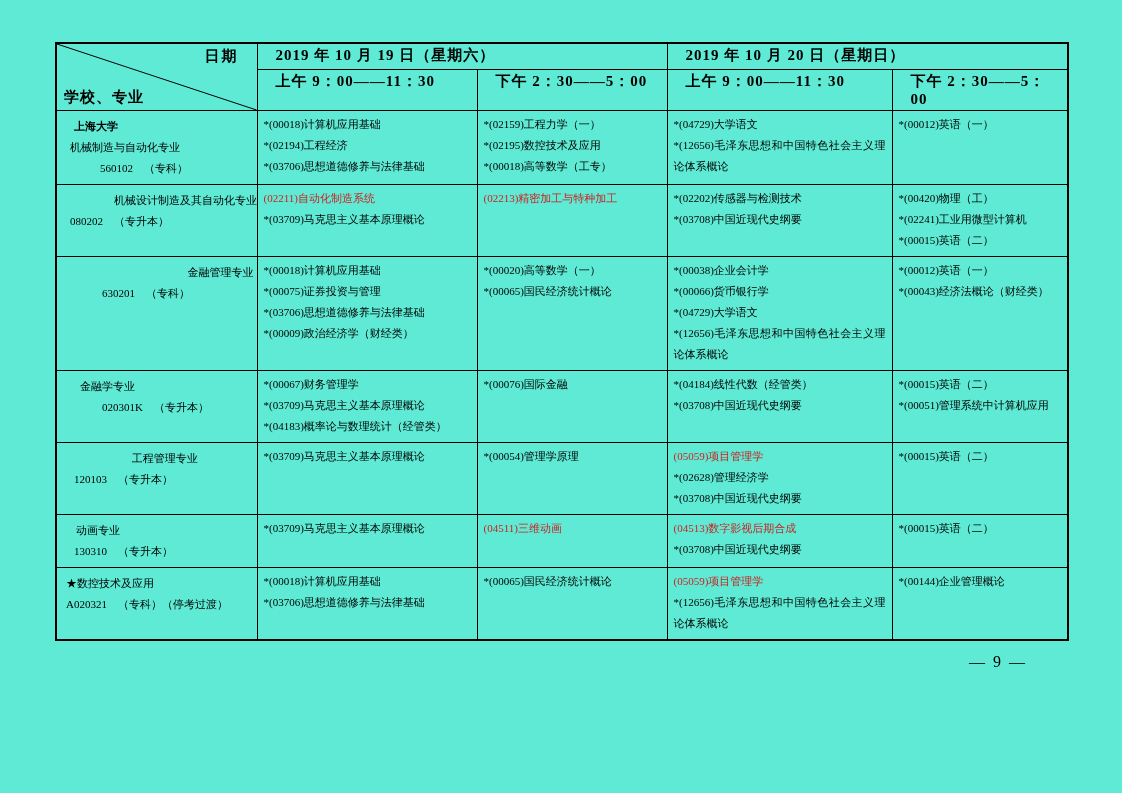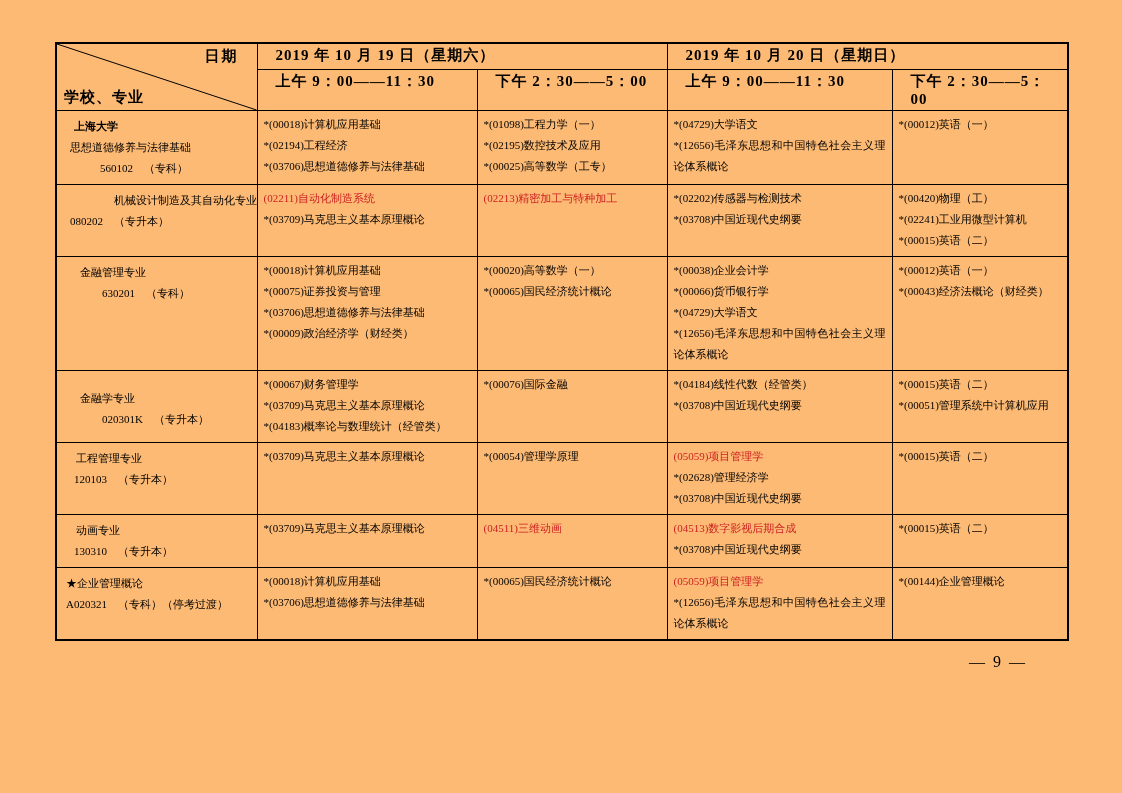--- a/index.html
+++ b/index.html
@@ -1,16 +1,16 @@
 <!DOCTYPE html>
 <html><head>
 <meta charset="utf-8">
 <style>
   html,body{margin:0;padding:0;background:#fff;}
-  .page{position:relative;width:1122px;height:793px;background:#fdba74;overflow:hidden;
+  .page{position:relative;width:1122px;height:793px;background:#5eead4;overflow:hidden;
         font-family:"Liberation Serif","DejaVu Serif",serif;color:#000;}
   .table-wrap{position:absolute;left:55px;top:42px;width:1012px;}
   table.schedule{border-collapse:collapse;table-layout:fixed;width:1012px;border:2px solid #000;}
   .schedule td,.schedule th{border:1px solid #000;vertical-align:top;}
   
   .schedule thead th{font-weight:bold;text-align:left;font-size:15px;padding:2px 18px;height:21px;
                      letter-spacing:1px;}
   td.corner{position:relative;padding:0;height:48px;}
   td.corner svg{position:absolute;left:0;top:0;width:100%;height:100%;display:block;}
   .corner-top{position:absolute;top:3px;right:18px;font-weight:bold;font-size:15px;letter-spacing:2px;}
@@ -53,32 +53,32 @@
           <th>上午 9：00——11：30</th>
           <th>下午 2：30——5：00</th>
           <th>上午 9：00——11：30</th>
           <th>下午 2：30——5：00</th>
         </tr>
       </thead>
       <tbody>
           <tr>
             <td class="school-cell">
               <div class="school-line bold" style="padding-left: 14px;">上海大学</div>
-              <div class="school-line" style="padding-left: 10px;">思想道德修养与法律基础</div>
+              <div class="school-line" style="padding-left: 10px;">机械制造与自动化专业</div>
               <div class="school-line" style="padding-left: 40px;">560102　（专科）</div>
             </td>
             <td class="course-cell">
               <p class="course">*(00018)计算机应用基础</p>
               <p class="course">*(02194)工程经济</p>
               <p class="course">*(03706)思想道德修养与法律基础</p>
             </td>
             <td class="course-cell">
-              <p class="course">*(01098)工程力学（一）</p>
+              <p class="course">*(02159)工程力学（一）</p>
               <p class="course">*(02195)数控技术及应用</p>
-              <p class="course">*(00025)高等数学（工专）</p>
+              <p class="course">*(00018)高等数学（工专）</p>
             </td>
             <td class="course-cell">
               <p class="course">*(04729)大学语文</p>
               <p class="course">*(12656)毛泽东思想和中国特色社会主义理论体系概论</p>
             </td>
             <td class="course-cell">
               <p class="course">*(00012)英语（一）</p>
             </td>
           </tr>
           <tr>
@@ -98,21 +98,21 @@
               <p class="course">*(03708)中国近现代史纲要</p>
             </td>
             <td class="course-cell">
               <p class="course">*(00420)物理（工）</p>
               <p class="course">*(02241)工业用微型计算机</p>
               <p class="course">*(00015)英语（二）</p>
             </td>
           </tr>
           <tr>
             <td class="school-cell">
-              <div class="school-line" style="padding-left: 20px;">金融管理专业</div>
+              <div class="school-line" style="padding-left: 20px; text-align: right;">金融管理专业</div>
               <div class="school-line" style="padding-left: 42px;">630201　（专科）</div>
             </td>
             <td class="course-cell">
               <p class="course">*(00018)计算机应用基础</p>
               <p class="course">*(00075)证券投资与管理</p>
               <p class="course">*(03706)思想道德修养与法律基础</p>
               <p class="course">*(00009)政治经济学（财经类）</p>
             </td>
             <td class="course-cell">
               <p class="course">*(00020)高等数学（一）</p>
@@ -124,21 +124,21 @@
               <p class="course">*(04729)大学语文</p>
               <p class="course">*(12656)毛泽东思想和中国特色社会主义理论体系概论</p>
             </td>
             <td class="course-cell">
               <p class="course">*(00012)英语（一）</p>
               <p class="course">*(00043)经济法概论（财经类）</p>
             </td>
           </tr>
           <tr>
             <td class="school-cell">
-              <div class="school-line" style="padding-left: 20px; margin-top: 12px;">金融学专业</div>
+              <div class="school-line" style="padding-left: 20px;">金融学专业</div>
               <div class="school-line" style="padding-left: 42px;">020301K　（专升本）</div>
             </td>
             <td class="course-cell">
               <p class="course">*(00067)财务管理学</p>
               <p class="course">*(03709)马克思主义基本原理概论</p>
               <p class="course">*(04183)概率论与数理统计（经管类）</p>
             </td>
             <td class="course-cell">
               <p class="course">*(00076)国际金融</p>
             </td>
@@ -146,21 +146,21 @@
               <p class="course">*(04184)线性代数（经管类）</p>
               <p class="course">*(03708)中国近现代史纲要</p>
             </td>
             <td class="course-cell">
               <p class="course">*(00015)英语（二）</p>
               <p class="course">*(00051)管理系统中计算机应用</p>
             </td>
           </tr>
           <tr>
             <td class="school-cell">
-              <div class="school-line" style="padding-left: 16px;">工程管理专业</div>
+              <div class="school-line" style="padding-left: 16px; text-align: center;">工程管理专业</div>
               <div class="school-line" style="padding-left: 14px;">120103　（专升本）</div>
             </td>
             <td class="course-cell">
               <p class="course">*(03709)马克思主义基本原理概论</p>
             </td>
             <td class="course-cell">
               <p class="course">*(00054)管理学原理</p>
             </td>
             <td class="course-cell">
               <p class="course red" style="color: rgb(204, 34, 34);">(05059)项目管理学</p>
@@ -185,21 +185,21 @@
             <td class="course-cell">
               <p class="course red" style="color: rgb(204, 34, 34);">(04513)数字影视后期合成</p>
               <p class="course">*(03708)中国近现代史纲要</p>
             </td>
             <td class="course-cell">
               <p class="course">*(00015)英语（二）</p>
             </td>
           </tr>
           <tr>
             <td class="school-cell">
-              <div class="school-line" style="padding-left: 6px;">★企业管理概论</div>
+              <div class="school-line" style="padding-left: 6px;">★数控技术及应用</div>
               <div class="school-line" style="padding-left: 6px;">A020321　（专科）（停考过渡）</div>
             </td>
             <td class="course-cell">
               <p class="course">*(00018)计算机应用基础</p>
               <p class="course">*(03706)思想道德修养与法律基础</p>
             </td>
             <td class="course-cell">
               <p class="course">*(00065)国民经济统计概论</p>
             </td>
             <td class="course-cell">

